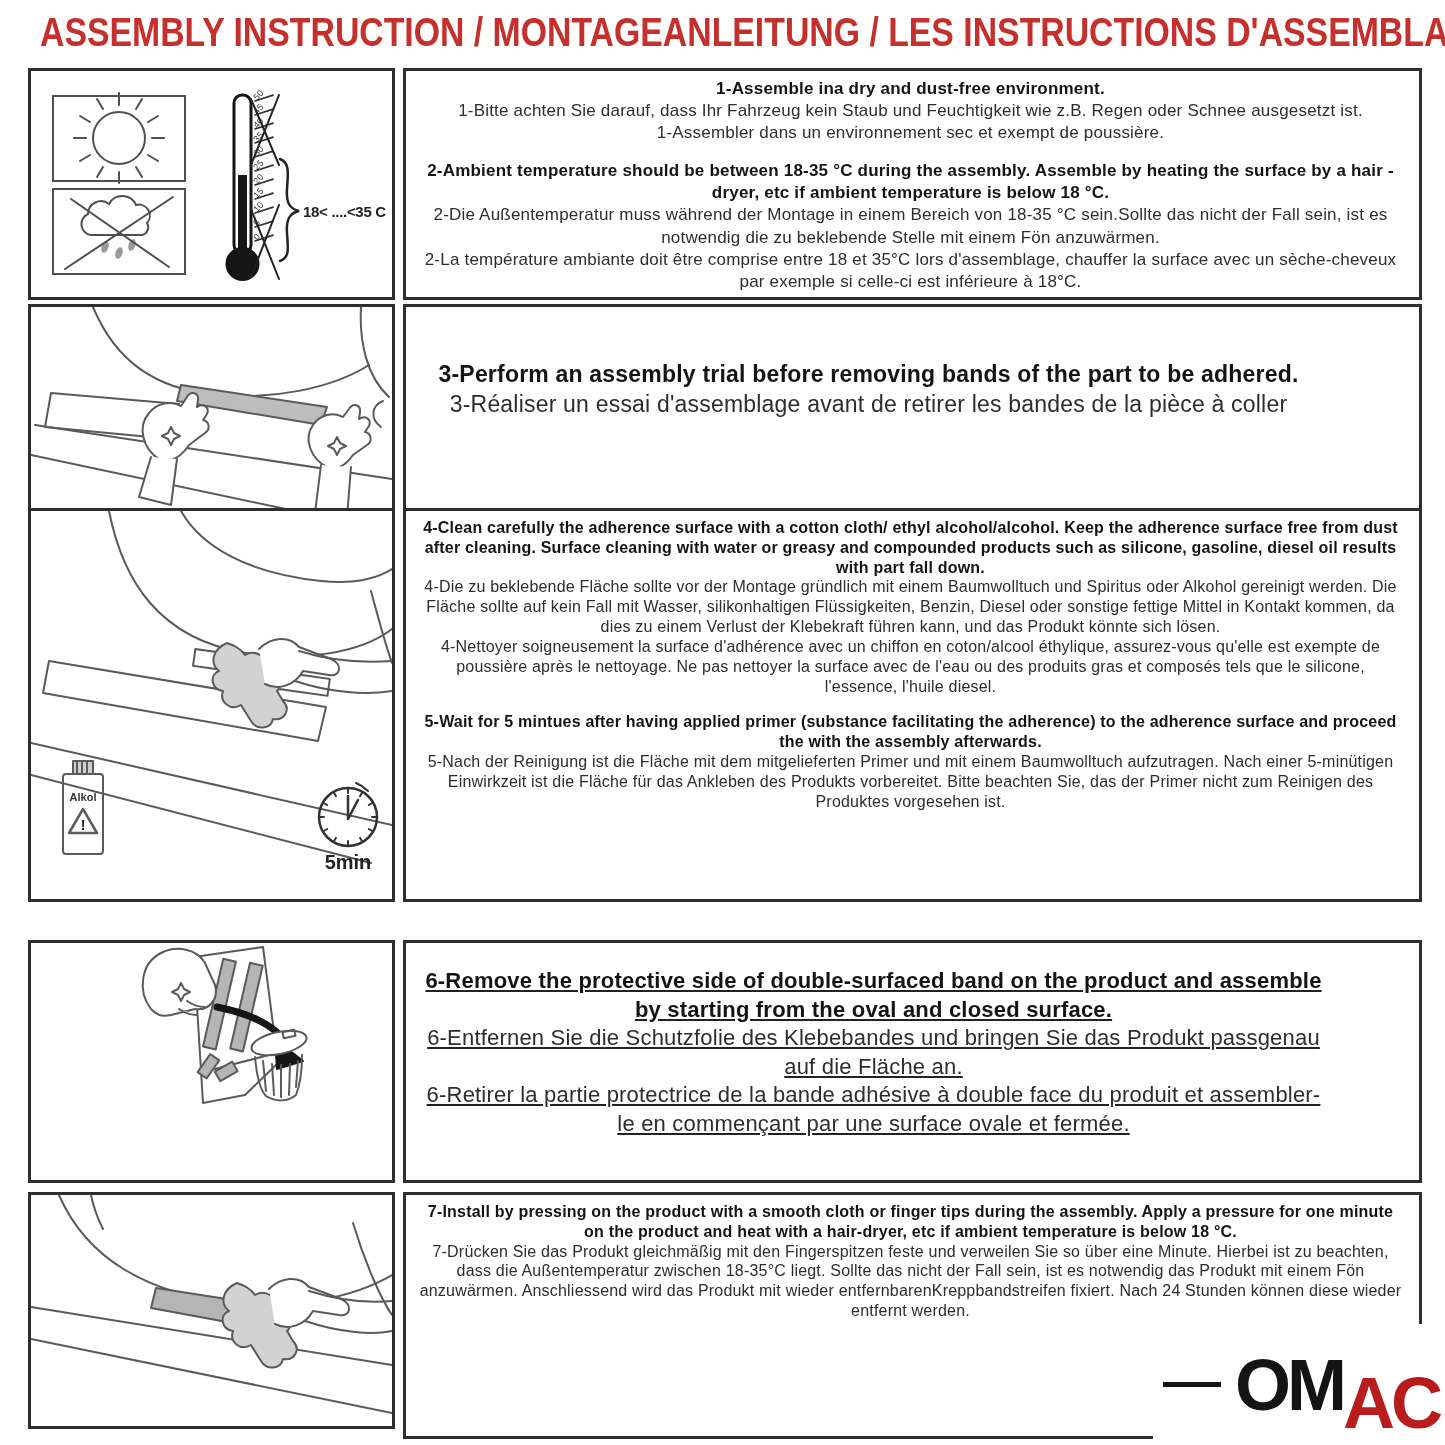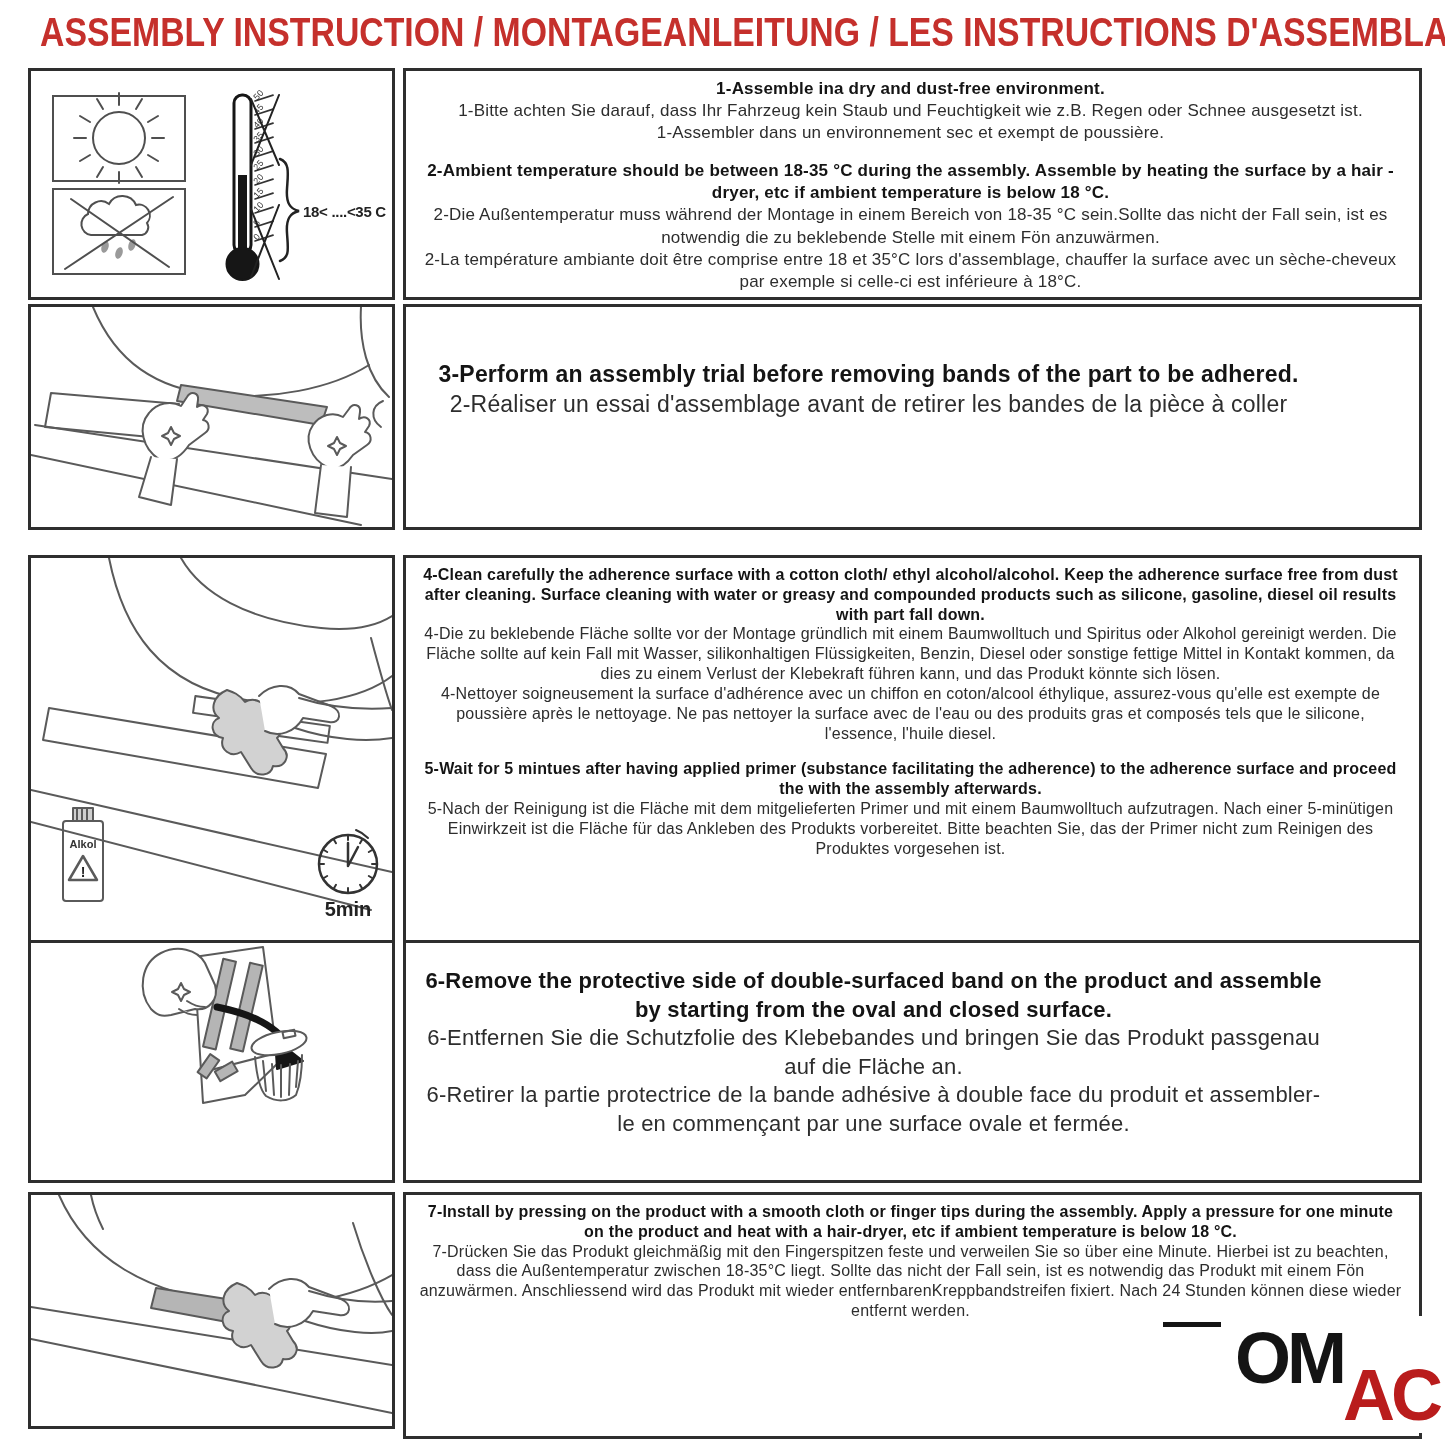--- a/index.html
+++ b/index.html
@@ -8,36 +8,36 @@
     position:absolute;left:40px;top:10px;white-space:nowrap;
     font-size:40px;font-weight:700;color:#c5302c;
     transform:scaleX(0.845);transform-origin:left top;letter-spacing:0px;
   }
   .box{position:absolute;background:#fff;border:3px solid #2e2e2e;box-sizing:border-box;overflow:hidden;}
   .ill{left:28px;width:367px;}
   .txt{left:403px;width:1019px;padding:7px 16px 0 12px;text-align:center;}
   
   .r1{top:68px;height:232px;}
   .r2{top:304px;height:226px;}
-  .r3{top:555px;height:394px;}
+  .r3{top:508px;height:394px;}
   .r4{top:940px;height:243px;}
   .r5{top:1192px;height:237px;}
   .r5t{top:1192px;height:247px;}
   
   .txt p{margin:0;}
   .small p{font-size:17px;line-height:1.3;letter-spacing:.2px;color:#2d2d2d;}
   .smaller p{font-size:16px;line-height:1.24;letter-spacing:.2px;color:#2d2d2d;}
   .big p{font-size:23px;line-height:1.32;letter-spacing:.2px;color:#2d2d2d;}
   .big2 p{font-size:22px;line-height:1.3;letter-spacing:.2px;color:#2d2d2d;}
   .txt p.b{font-weight:700;color:#141414;}
   .txt p.sp{margin-top:16px;}
   .pad-big{padding-top:52px;}
   .pad-big2{padding-top:24px;}
   
-  .logo{position:absolute;right:2px;bottom:12px;background:#fff;display:flex;align-items:flex-start;padding:6px 4px 2px 10px;}
+  .logo{position:absolute;right:2px;bottom:4px;background:#fff;display:flex;align-items:center;padding:6px 4px 2px 10px;}
   .logo .dash{width:58px;height:5px;background:#141414;margin-right:14px;}
   .logo .word{font-size:72px;font-weight:900;letter-spacing:-4px;line-height:1;font-family:"Liberation Sans",sans-serif;}
   .logo .om{color:#141414;}
   .logo .ac{color:#b91c1c;margin-top:37px;}
   svg{display:block;}
   svg text{font-family:"Liberation Sans",sans-serif;}
 </style>
 </head>
 <body>
 
@@ -155,21 +155,21 @@
       <g fill="#ffffff">
         <path d="M296,160 C280,152 272,132 282,118 C289,108 302,104 312,110 L318,102 C322,95 330,98 329,105 L328,112 C334,108 341,112 338,119 L334,125 C340,126 342,134 336,138 L322,148 C315,158 306,164 296,160 Z"></path>
         <path d="M290,158 L284,206 L316,210 L320,160"></path>
         <path d="M306,130 l3,6 l6,3 l-6,3 l-3,6 l-3,-6 l-6,-3 l6,-3 z" fill="#fff"></path>
       </g>
     </g>
   </svg>
 </div>
 <div class="box txt big pad-big r2" style="padding-right:100px;">
   <p class="b">3-Perform an assembly trial before removing bands of the part to be adhered.</p>
-  <p>2-Réaliser un essai d'assemblage avant de retirer les bandes de la pièce à coller</p>
+  <p>3-Réaliser un essai d'assemblage avant de retirer les bandes de la pièce à coller</p>
 </div>
 
 <div class="box ill r3">
   <svg width="361" height="388" viewBox="0 0 361 388">
     <g stroke="#5a5a5a" stroke-width="2" fill="none" stroke-linecap="round" stroke-linejoin="round">
       <g>
         <path d="M78,0 C92,70 128,128 215,142 C272,151 330,142 361,118"></path>
         <path d="M150,0 C170,35 215,62 290,70 C320,73 345,68 361,58"></path>
         <path d="M340,80 C348,110 356,138 361,152"></path>
         <path d="M18,150 L295,196 L287,230 L12,182 Z"></path>
@@ -231,21 +231,21 @@
       </g>
       <g transform="translate(222,86)">
         <ellipse cx="26" cy="14" rx="28" ry="11" transform="rotate(-12 26 14)" fill="#ffffff"></ellipse>
         <rect x="30" y="2" width="12" height="6" transform="rotate(-12 36 5)"></rect>
         <path d="M2,28 C4,50 8,62 13,67 C23,73 35,73 43,66 C47,56 49,40 49,26"></path>
         <path d="M10,32 L13,62 M19,35 L21,66 M28,36 L28,68 M37,35 L36,66 M45,32 L43,58"></path>
       </g>
     </g>
   </svg>
 </div>
-<div class="box txt big2 pad-big2 r4" style="padding-right:90px;">
+<div class="box txt big2 pad-big2 r4" style="padding-right:90px;text-decoration:underline;">
   <p class="b">6-Remove the protective side of double-surfaced band on the product and assemble by starting from the oval and closed surface.</p>
   <p>6-Entfernen Sie die Schutzfolie des Klebebandes und bringen Sie das Produkt passgenau auf die Fläche an.</p>
   <p>6-Retirer la partie protectrice de la bande adhésive à double face du produit et assembler-le en commençant par une surface ovale et fermée.</p>
 </div>
 
 <div class="box ill r5">
   <svg width="361" height="231" viewBox="0 0 361 231">
     <g stroke="#5a5a5a" stroke-width="2" fill="none" stroke-linecap="round" stroke-linejoin="round">
       <g>
         <path d="M28,0 C55,62 115,100 205,108 C262,113 320,104 361,80"></path>

